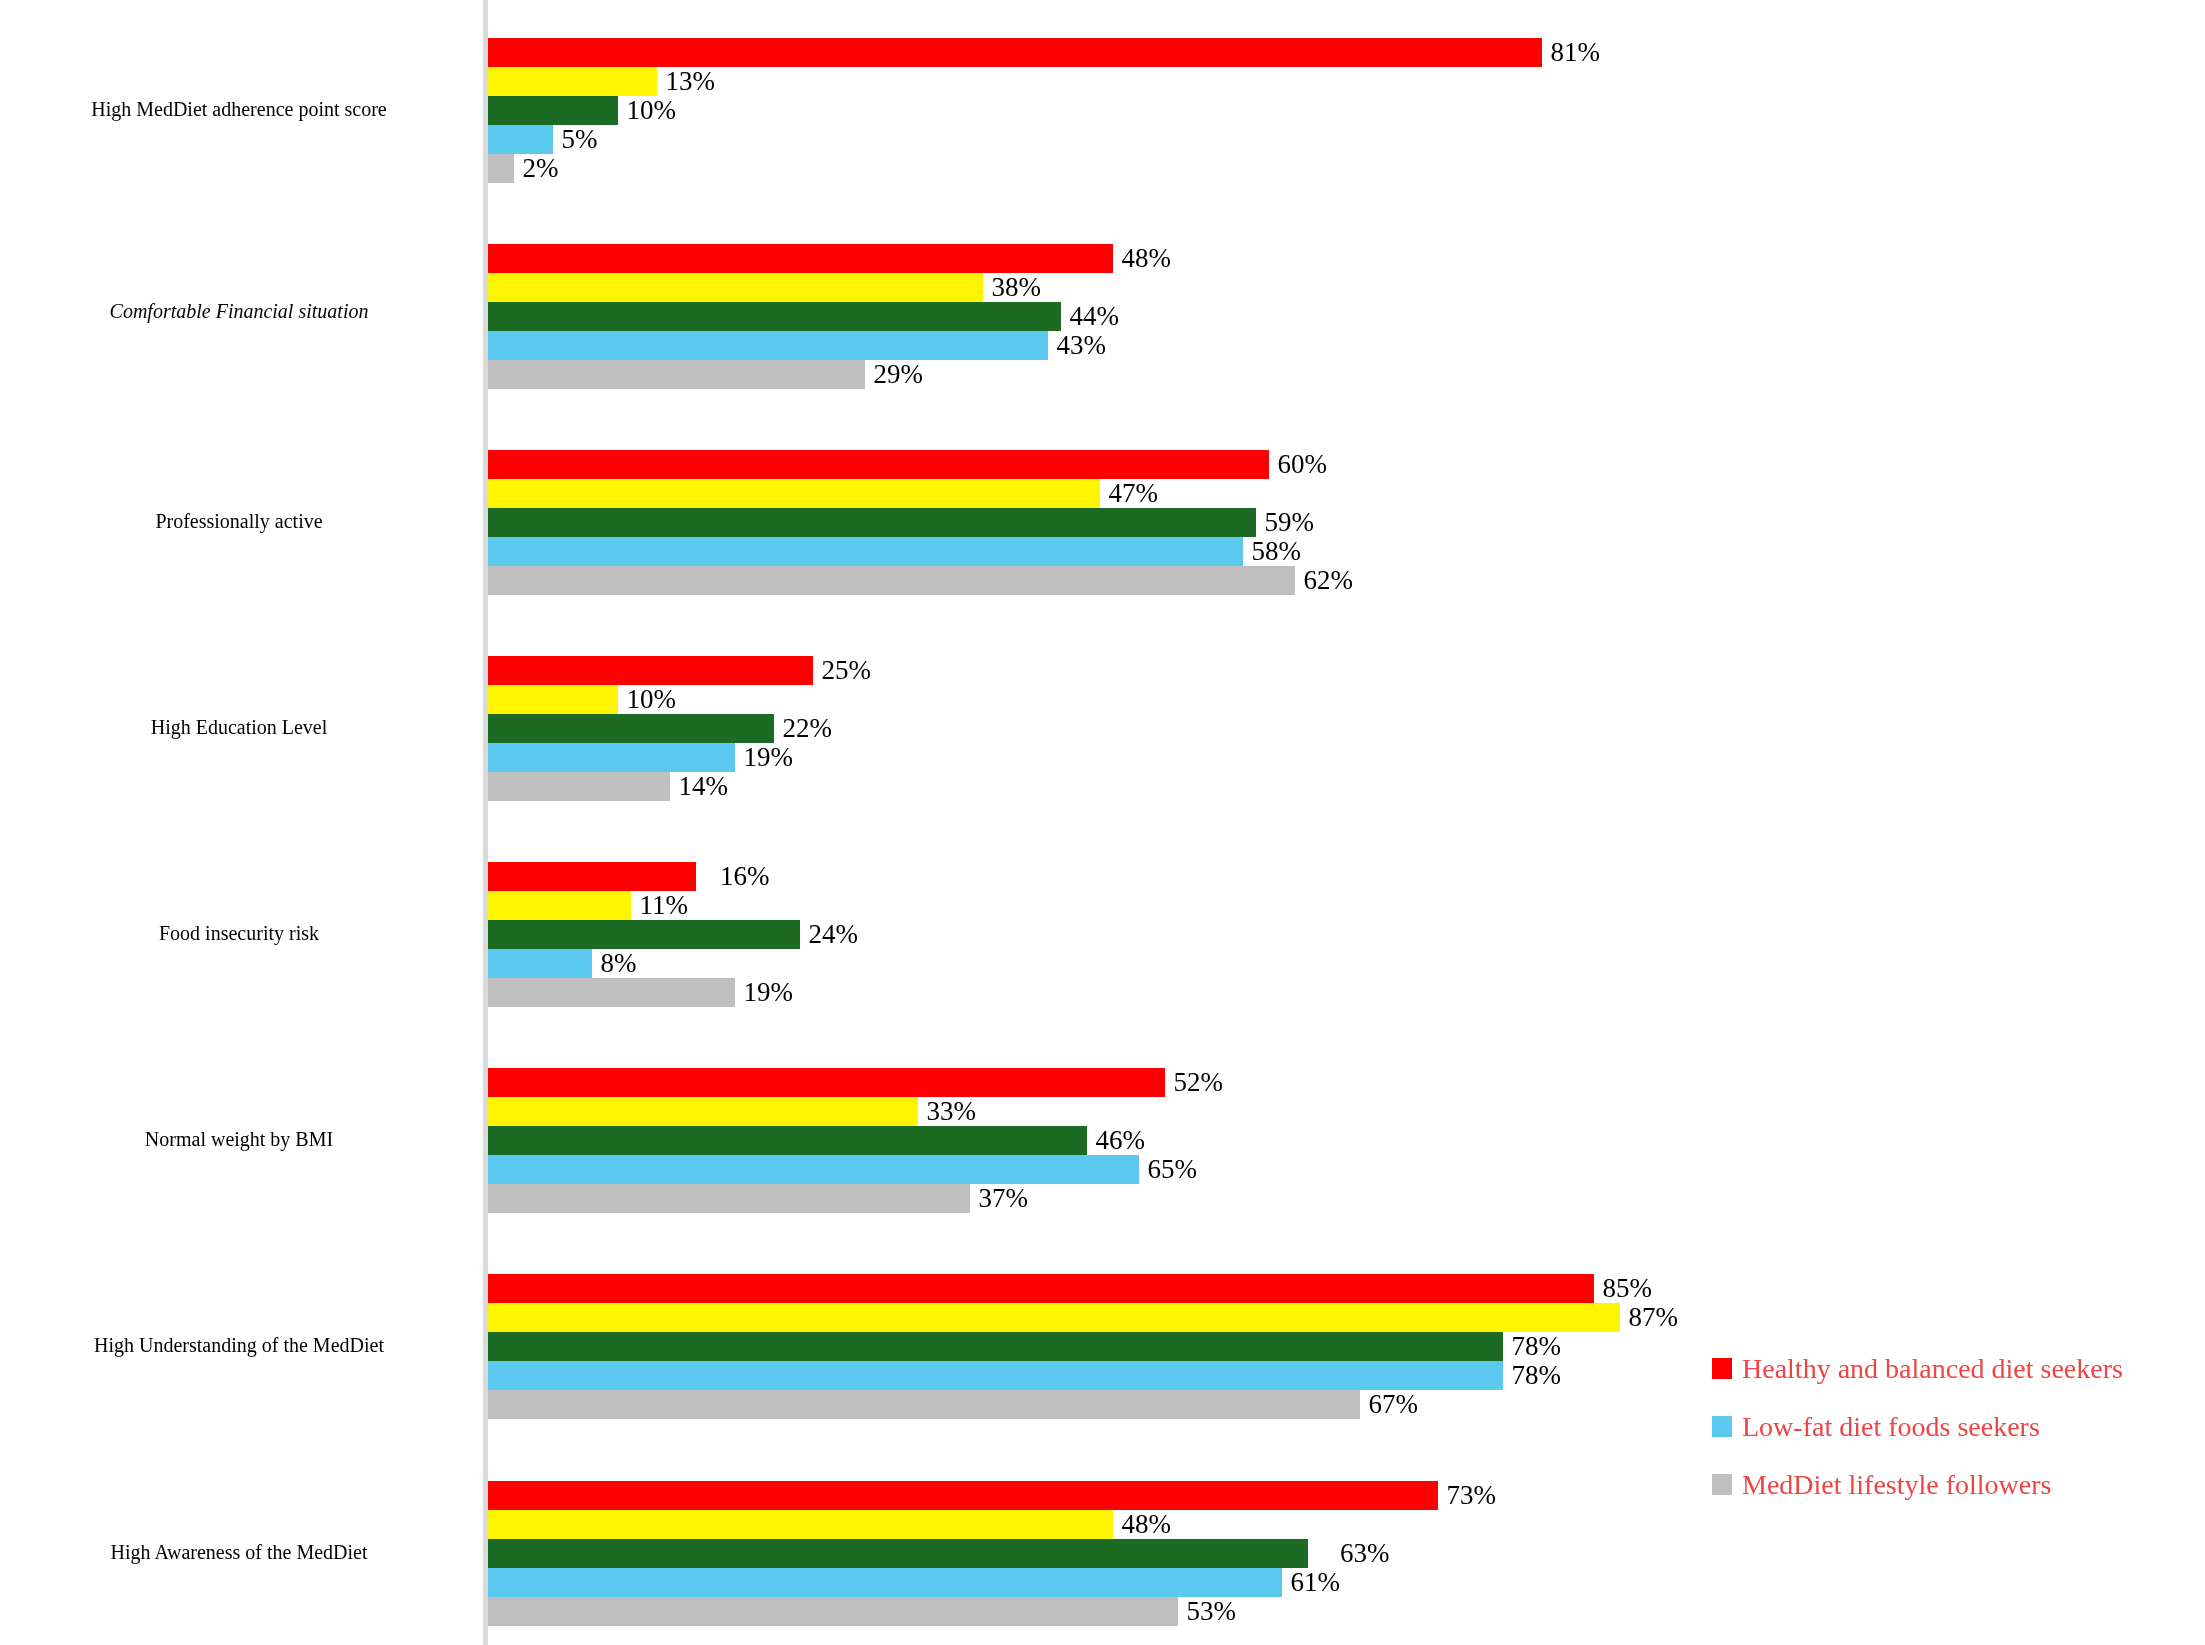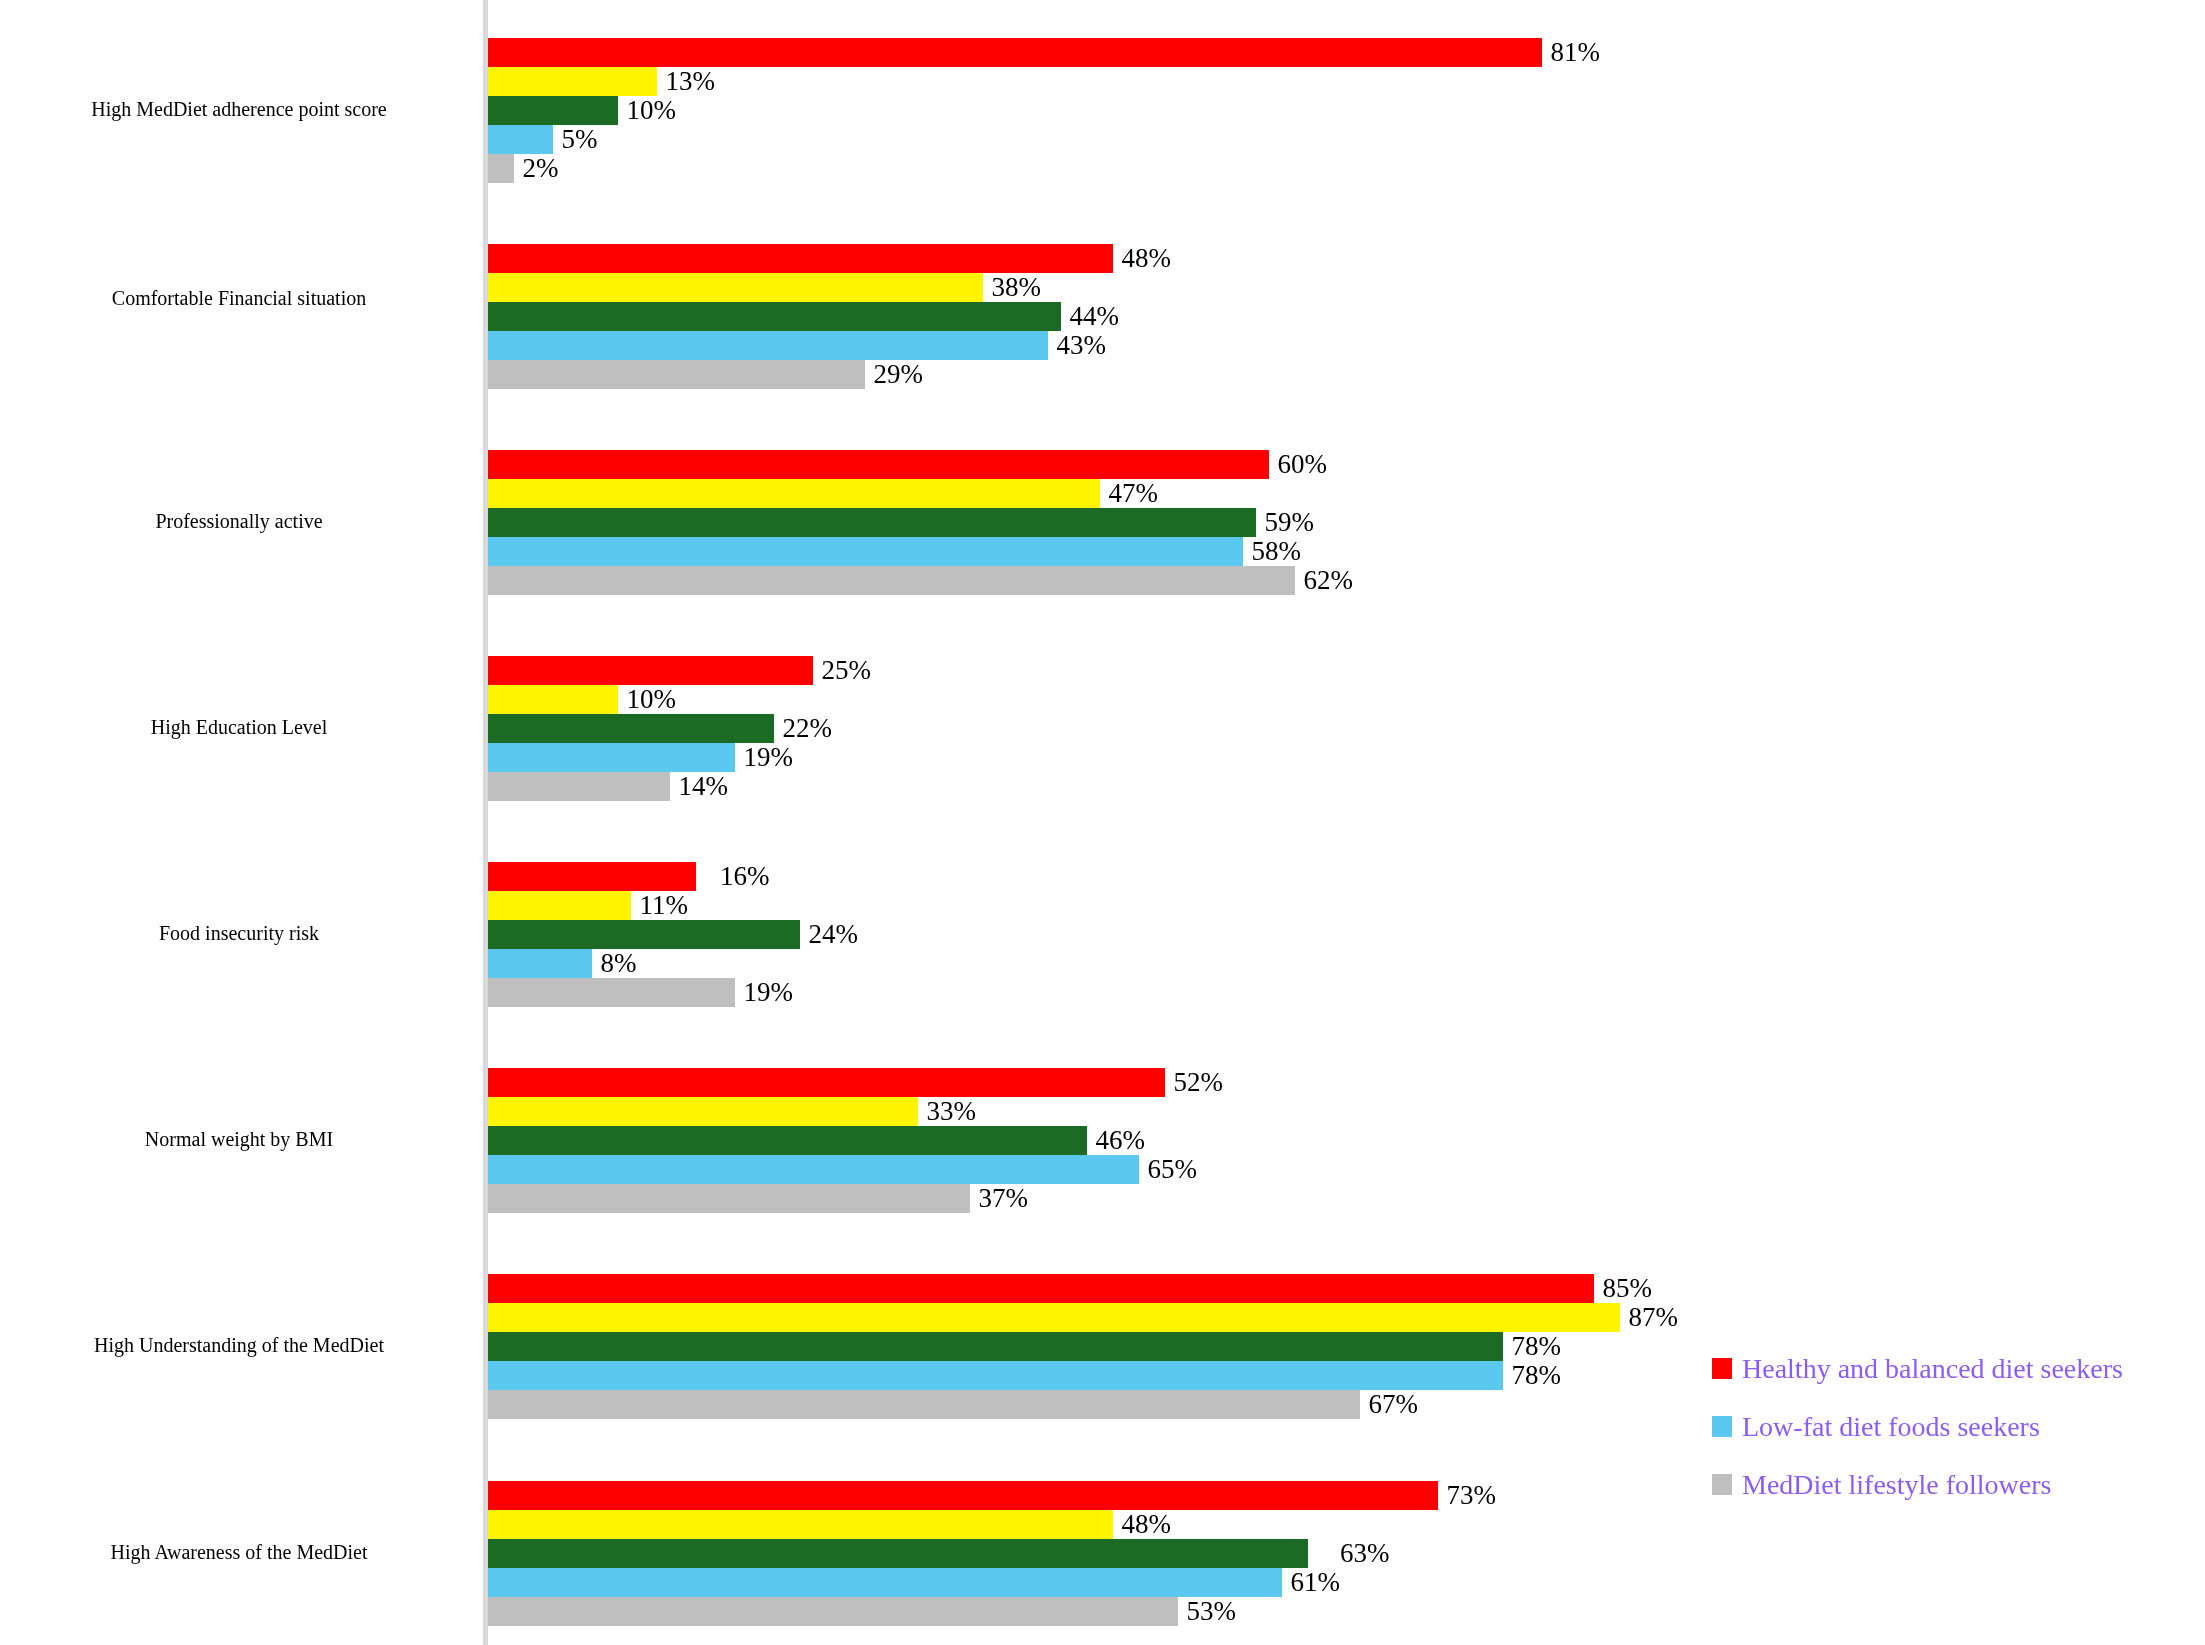--- a/index.html
+++ b/index.html
@@ -96,21 +96,21 @@
     width: 20px;
     height: 21px;
   }
   .legend-label {
     position: absolute;
     left: 30px;
     top: 0px;
     font-size: 28px;
     line-height: 36px;
     white-space: nowrap;
-    color: #8b5cf6;
+    color: #ef4444;
   }
 </style>
 </head>
 <body>
 
 <div id="chart-root">
 
   <div class="plot-area">
     <div class="axis-line"></div>
     <div id="groups">
@@ -133,21 +133,21 @@
               <div class="bar" style="width: 65px; background: rgb(91, 200, 240);"></div>
               <span class="bar-value" style="left: 65px;">5%</span>
             </div>
             <div class="bar-row">
               <div class="bar" style="width: 26px; background: rgb(191, 191, 191);"></div>
               <span class="bar-value" style="left: 26px;">2%</span>
             </div>
           </div>
         </div>
         <div class="cat-group" style="top: 244px; height: 144px;">
-          <div class="cat-label" style="top: 55px; transform: translateY(-50%);">Comfortable Financial situation</div>
+          <div class="cat-label" style="top: 68px; transform: translateY(-50%); font-style: italic;">Comfortable Financial situation</div>
           <div class="bars">
             <div class="bar-row">
               <div class="bar" style="width: 625px; background: rgb(255, 0, 0);"></div>
               <span class="bar-value" style="left: 625px;">48%</span>
             </div>
             <div class="bar-row">
               <div class="bar" style="width: 495px; background: rgb(255, 245, 0);"></div>
               <span class="bar-value" style="left: 495px;">38%</span>
             </div>
             <div class="bar-row">

